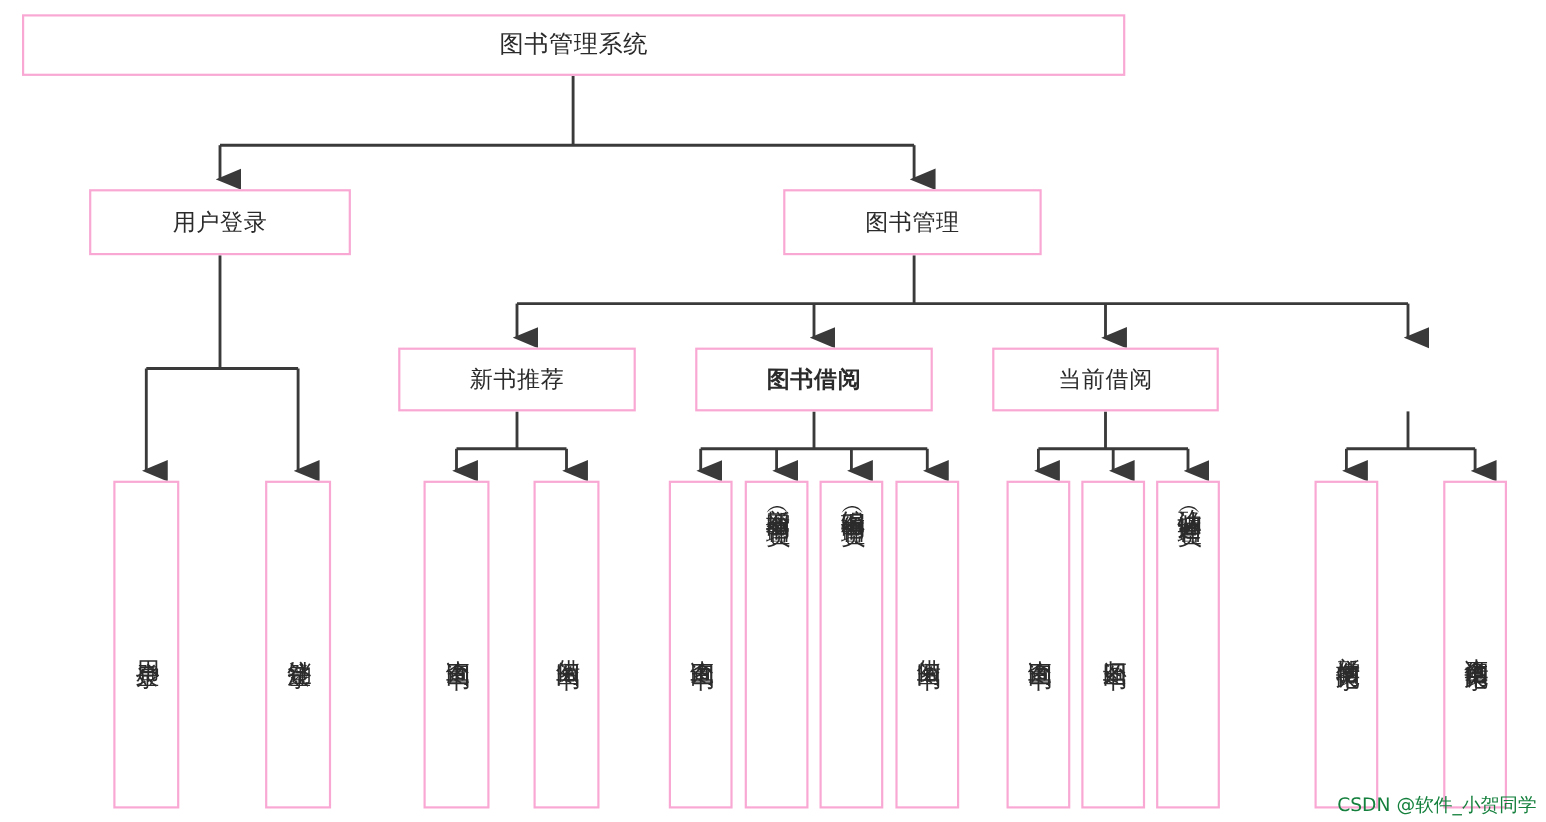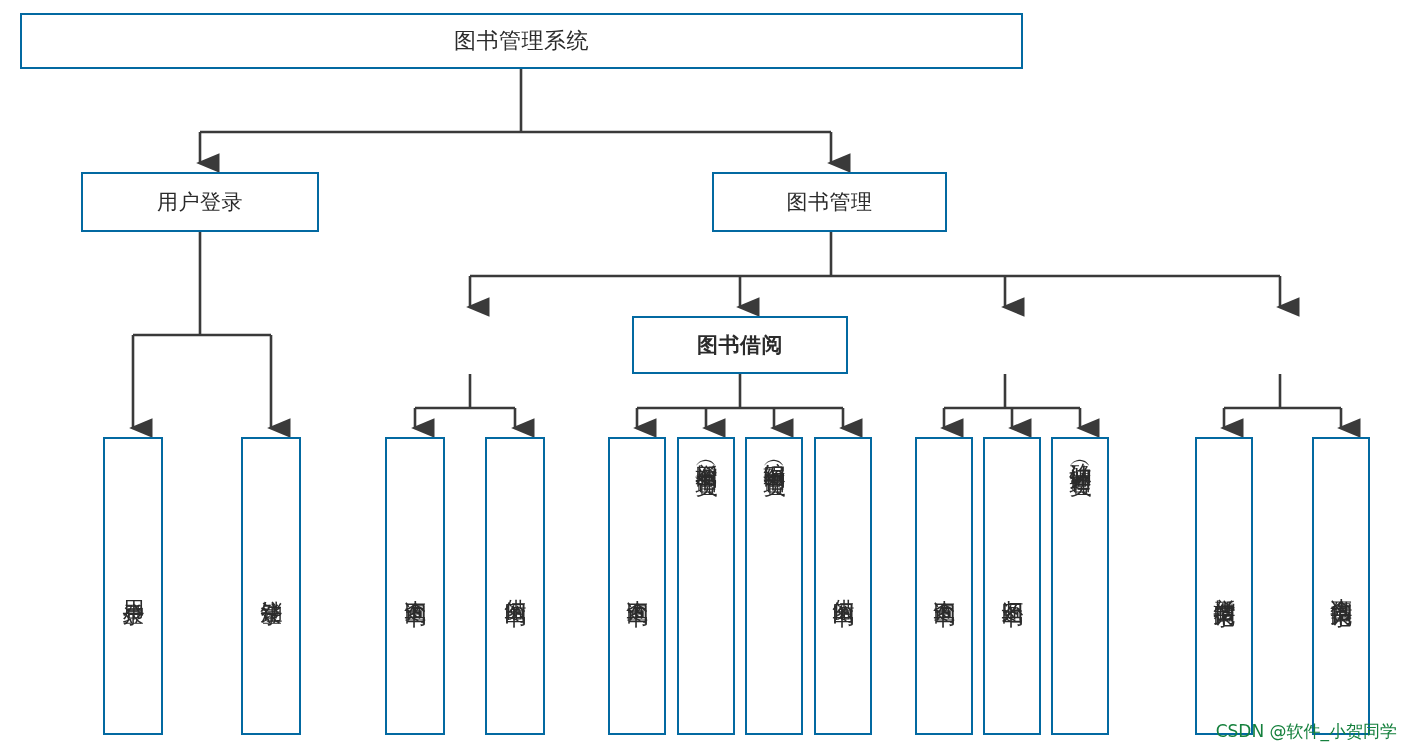--- a/index.html
+++ b/index.html
@@ -23,21 +23,21 @@
     left: 0;
     top: 0;
     width: 1405px;
     height: 747px;
     pointer-events: none;
   }
   .node {
     position: absolute;
     box-sizing: border-box;
     background: #ffffff;
-    border: 2px solid #0369a1;
+    border: 2px solid #f9a8d4;
     display: flex;
     align-items: center;
     justify-content: center;
     color: #2b2b2b;
   }
   .node .label {
     display: block;
     line-height: 1.06;
     letter-spacing: 0.5px;
   }
@@ -138,23 +138,29 @@
     <span class="label">图书管理系统</span>
   </div>
 
   <div class="node h" style="left:81px; top:172px; width:238px; height:60px;">
     <span class="label">用户登录</span>
   </div>
   <div class="node h" style="left:712px; top:172px; width:235px; height:60px;">
     <span class="label">图书管理</span>
   </div>
 
+  <div class="node h" style="left:362px; top:316px; width:216px; height:58px;">
+    <span class="label">新书推荐</span>
+  </div>
   <div class="node h" style="left:632px; top:316px; width:216px; height:58px;font-weight:bold;">
     <span class="label">图书借阅</span>
   </div>
+  <div class="node h" style="left:902px; top:316px; width:206px; height:58px;">
+    <span class="label">当前借阅</span>
+  </div>
 
   <div class="node v centered" style="left:103px; top:437px; width:60px; height:298px;">
     <span class="label">用户登录</span>
   </div>
   <div class="node v centered" style="left:241px; top:437px; width:60px; height:298px;">
     <span class="label">注销登录</span>
   </div>
 
   <div class="node v centered" style="left:385px; top:437px; width:60px; height:298px;">
     <span class="label">查询图书</span>

